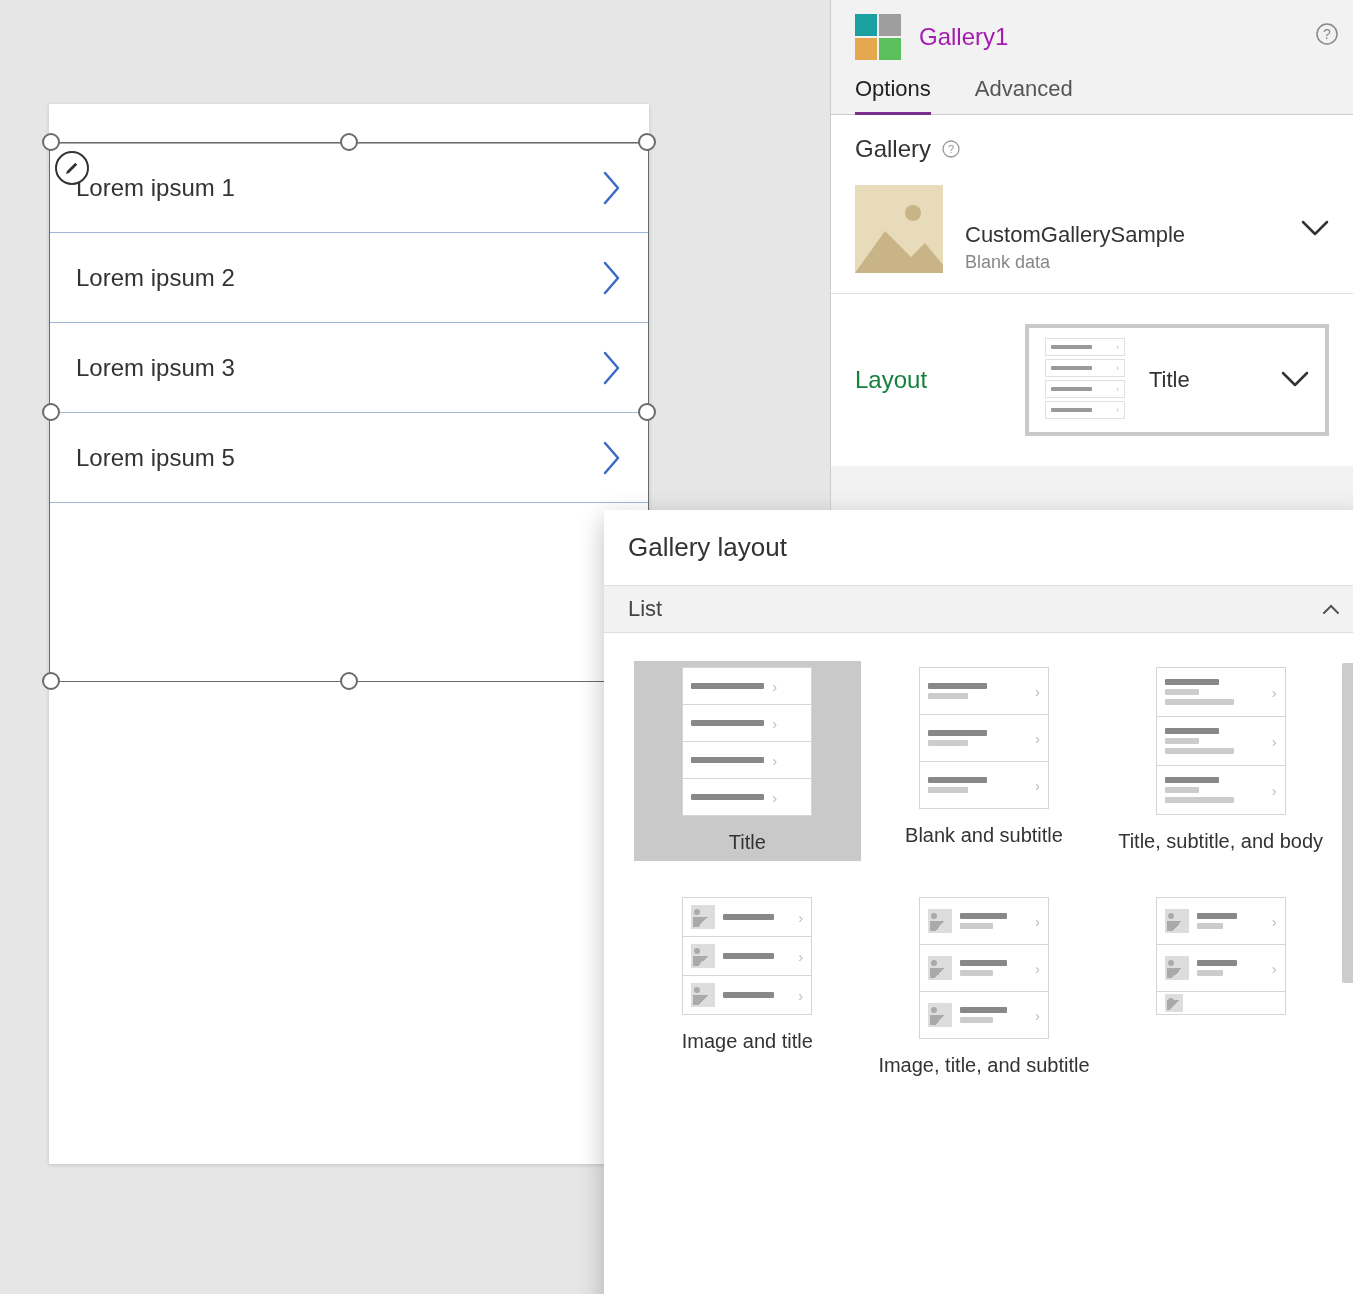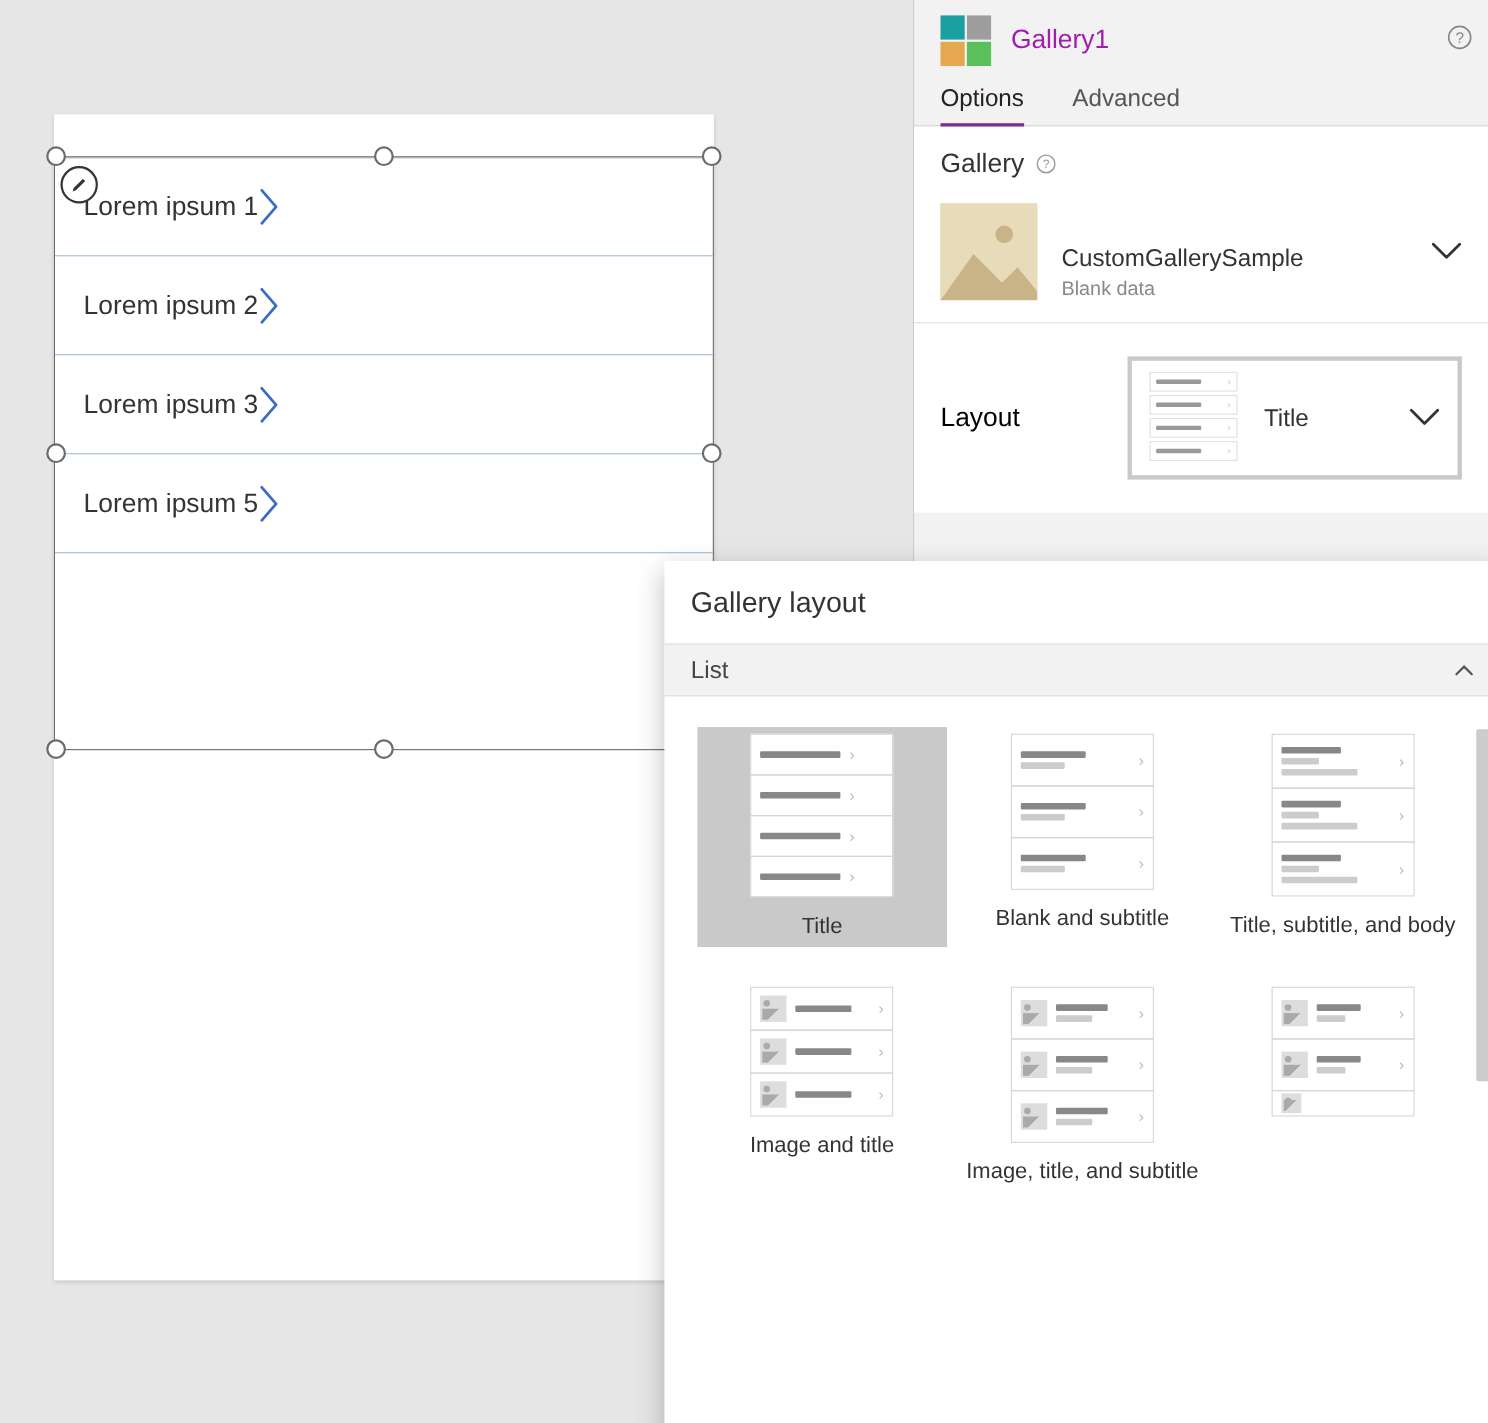--- a/index.html
+++ b/index.html
@@ -32,20 +32,21 @@
     left: 0;
     top: 38px;
     width: 600px;
     height: 540px;
     border: 1px solid #6b6b6b;
     background: #ffffff;
   }
   .gallery-item {
     display: flex;
     align-items: center;
+    justify-content: space-between;
     height: 90px;
     padding: 0 26px 0 26px;
     border-bottom: 1px solid #9fb8d8;
     font-size: 24px;
     color: #333;
   }
   .gallery-item:first-child {
     border-top: 1px solid #aaa;
   }
   .chevron-right {
@@ -147,21 +148,21 @@
     position:absolute; right: 0px; top: 50%;
     transform: translateY(-50%);
   }
   .layout-row {
     display:flex;
     align-items:center;
     gap: 20px;
     padding: 30px 24px;
     background: #fff;
   }
-  .layout-label { font-size: 24px; color:#000000; width: 150px; }
+  .layout-label { font-size: 24px; color:#15803d; width: 150px; }
   .layout-select {
     flex:1;
     border: 4px solid #c9c9c9;
     background:#fff;
     padding: 10px 16px;
     display:flex;
     align-items:center;
     justify-content:space-between;
     gap: 20px;
     cursor:pointer;

